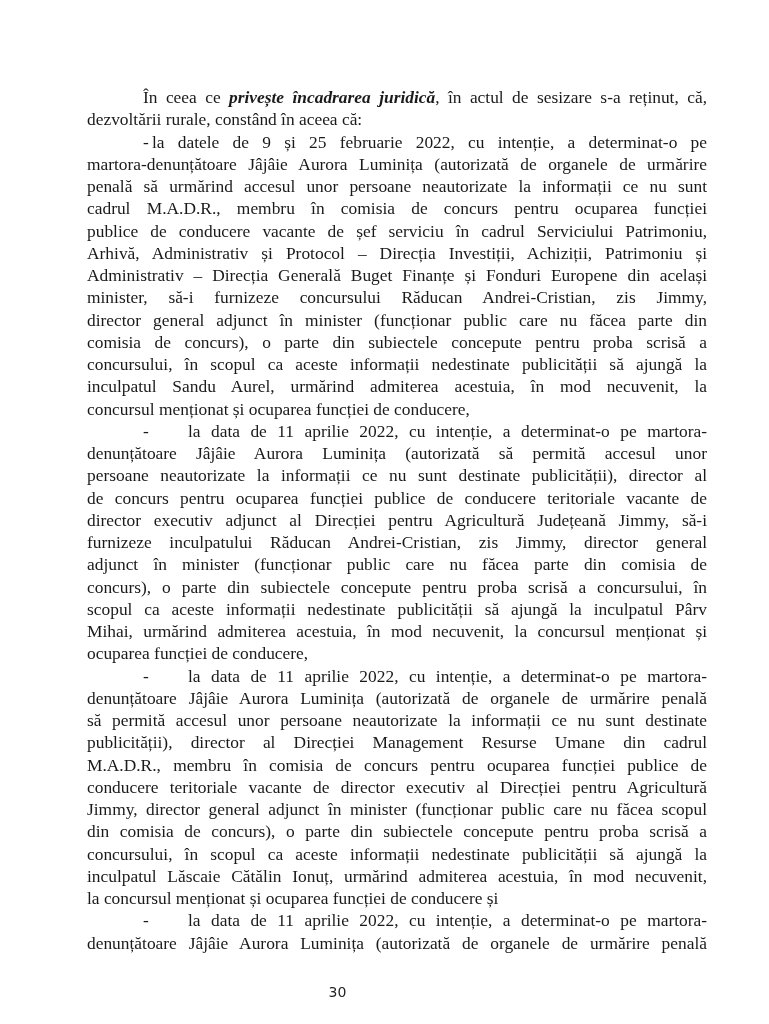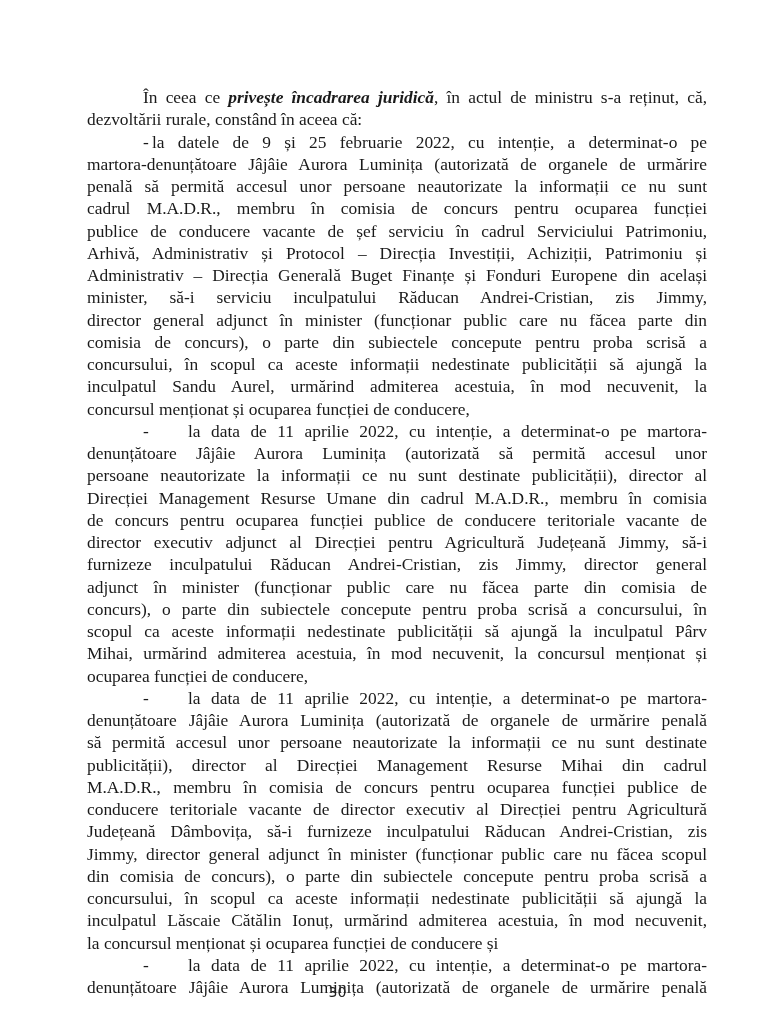--- a/index.html
+++ b/index.html
@@ -14,56 +14,54 @@
   .pagenum { position:absolute; left:0; width:675px; top:984px; text-align:center;
     font-family:"DejaVu Sans", sans-serif; font-size:14px; color:#222; }
   b { font-weight:bold; }
   .bi { font-weight:bold; font-style:italic; }
 </style>
 </head>
 <body>
 
 <div class="page">
 
-  <span class="line ind"><span>În ceea ce </span><span class="bi">privește încadrarea juridică</span><span>, în actul de ministru s-a reținut, că,</span></span>
+  <span class="line ind"><span>În ceea ce </span><span class="bi">privește încadrarea juridică</span><span>, în actul de sesizare s-a reținut, că,</span></span>
   <span class="line last">dezvoltării rurale, constând în aceea că:</span>
 
   <div id="items">
       <span class="line dash"><span class="dash-mark" style="width: 9px;">-</span><span>la datele de 9 și 25 februarie 2022, cu intenție, a determinat-o pe</span></span>
       <span class="line">martora-denunțătoare Jâjâie Aurora Luminița (autorizată de organele de urmărire</span>
-      <span class="line">penală să permită accesul unor persoane neautorizate la informații ce nu sunt</span>
+      <span class="line">penală să urmărind accesul unor persoane neautorizate la informații ce nu sunt</span>
       <span class="line">cadrul M.A.D.R., membru în comisia de concurs pentru ocuparea funcției</span>
       <span class="line">publice de conducere vacante de șef serviciu în cadrul Serviciului Patrimoniu,</span>
       <span class="line">Arhivă, Administrativ și Protocol – Direcția Investiții, Achiziții, Patrimoniu și</span>
       <span class="line">Administrativ – Direcția Generală Buget Finanțe și Fonduri Europene din același</span>
-      <span class="line">minister, să-i serviciu inculpatului Răducan Andrei-Cristian, zis Jimmy,</span>
+      <span class="line">minister, să-i furnizeze concursului Răducan Andrei-Cristian, zis Jimmy,</span>
       <span class="line">director general adjunct în minister (funcționar public care nu făcea parte din</span>
       <span class="line">comisia de concurs), o parte din subiectele concepute pentru proba scrisă a</span>
       <span class="line">concursului, în scopul ca aceste informații nedestinate publicității să ajungă la</span>
       <span class="line">inculpatul Sandu Aurel, urmărind admiterea acestuia, în mod necuvenit, la</span>
       <span class="line last">concursul menționat și ocuparea funcției de conducere,</span>
       <span class="line dash"><span class="dash-mark">-</span><span>la data de 11 aprilie 2022, cu intenție, a determinat-o pe martora-</span></span>
       <span class="line">denunțătoare Jâjâie Aurora Luminița (autorizată să permită accesul unor</span>
       <span class="line">persoane neautorizate la informații ce nu sunt destinate publicității), director al</span>
-      <span class="line">Direcției Management Resurse Umane din cadrul M.A.D.R., membru în comisia</span>
       <span class="line">de concurs pentru ocuparea funcției publice de conducere teritoriale vacante de</span>
       <span class="line">director executiv adjunct al Direcției pentru Agricultură Județeană Jimmy, să-i</span>
       <span class="line">furnizeze inculpatului Răducan Andrei-Cristian, zis Jimmy, director general</span>
       <span class="line">adjunct în minister (funcționar public care nu făcea parte din comisia de</span>
       <span class="line">concurs), o parte din subiectele concepute pentru proba scrisă a concursului, în</span>
       <span class="line">scopul ca aceste informații nedestinate publicității să ajungă la inculpatul Pârv</span>
       <span class="line">Mihai, urmărind admiterea acestuia, în mod necuvenit, la concursul menționat și</span>
       <span class="line last">ocuparea funcției de conducere,</span>
       <span class="line dash"><span class="dash-mark">-</span><span>la data de 11 aprilie 2022, cu intenție, a determinat-o pe martora-</span></span>
       <span class="line">denunțătoare Jâjâie Aurora Luminița (autorizată de organele de urmărire penală</span>
       <span class="line">să permită accesul unor persoane neautorizate la informații ce nu sunt destinate</span>
-      <span class="line">publicității), director al Direcției Management Resurse Mihai din cadrul</span>
+      <span class="line">publicității), director al Direcției Management Resurse Umane din cadrul</span>
       <span class="line">M.A.D.R., membru în comisia de concurs pentru ocuparea funcției publice de</span>
       <span class="line">conducere teritoriale vacante de director executiv al Direcției pentru Agricultură</span>
-      <span class="line">Județeană Dâmbovița, să-i furnizeze inculpatului Răducan Andrei-Cristian, zis</span>
       <span class="line">Jimmy, director general adjunct în minister (funcționar public care nu făcea scopul</span>
       <span class="line">din comisia de concurs), o parte din subiectele concepute pentru proba scrisă a</span>
       <span class="line">concursului, în scopul ca aceste informații nedestinate publicității să ajungă la</span>
       <span class="line">inculpatul Lăscaie Cătălin Ionuț, urmărind admiterea acestuia, în mod necuvenit,</span>
       <span class="line last">la concursul menționat și ocuparea funcției de conducere și</span>
       <span class="line dash"><span class="dash-mark">-</span><span>la data de 11 aprilie 2022, cu intenție, a determinat-o pe martora-</span></span>
       <span class="line">denunțătoare Jâjâie Aurora Luminița (autorizată de organele de urmărire penală</span>
     </div>
 </div>
 

